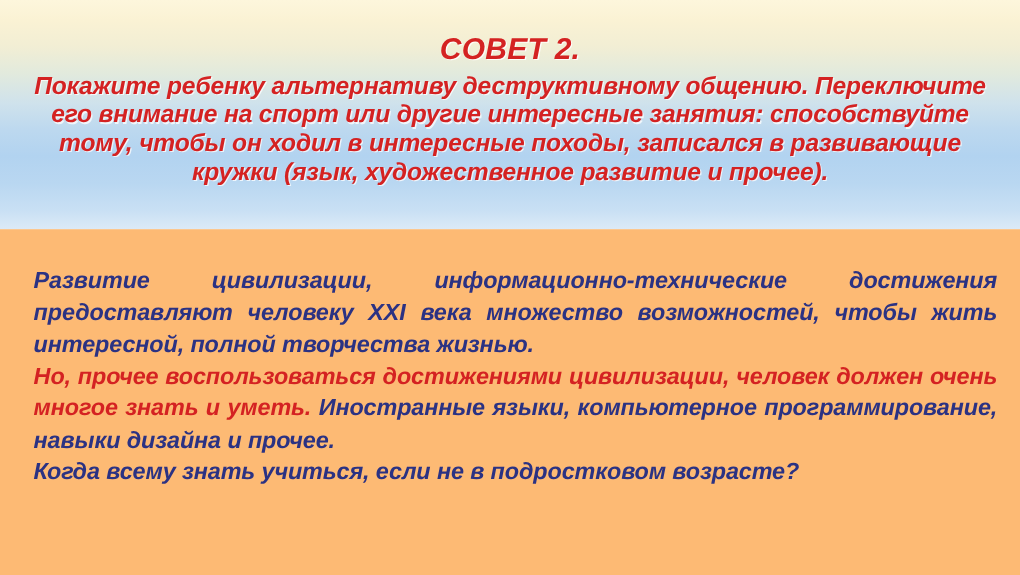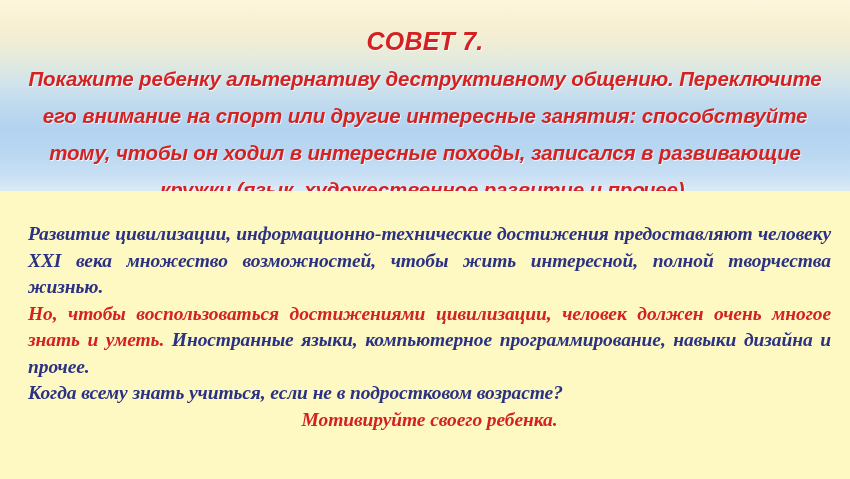--- a/index.html
+++ b/index.html
@@ -63,40 +63,39 @@
     text-shadow: 1px 1px 0 rgba(255,255,255,0.85);
     white-space: nowrap;
   }
 
   .header-body {
     margin: 0;
     padding: 0;
     margin-top: 5px;
     width: 815px;
     font-size: 20.5px;
-    line-height: 37px;
+    line-height: 24px;
     font-weight: bold;
     font-style: italic;
     color: #d42222;
     text-align: center;
     letter-spacing: -0.15px;
     text-shadow: 1px 1px 0 rgba(255,255,255,0.75);
   }
 
   
   .body-area {
     position: absolute;
     left: 0;
     top: 191px;
     width: 850px;
     height: 288px;
-    background: #fef9c3;
+    background: #fdba74;
     box-sizing: border-box;
     padding: 30px 19px 0 28px;
-    font-family: Liberation Serif, serif;
   }
 
   .para {
     margin: 0;
     padding: 0;
     font-size: 19.5px;
     line-height: 26.5px;
     font-weight: bold;
     font-style: italic;
     letter-spacing: -0.1px;
@@ -115,35 +114,34 @@
 
   .para + .para { margin-top: 0; }
 </style>
 </head>
 <body>
 
 <div class="slide">
 
   <div class="header">
 
-    <div class="header-title">СОВЕТ 7.</div>
+    <div class="header-title">СОВЕТ 2.</div>
 
     <div class="header-body">Покажите ребенку альтернативу деструктивному общению. Переключите его внимание на спорт или другие интересные занятия: способствуйте тому, чтобы он ходил в интересные походы, записался в развивающие кружки (язык, художественное развитие и прочее).</div>
 
   </div>
 
   <div class="body-area">
 
     <p class="para blue">Развитие цивилизации, информационно-технические достижения предоставляют человеку XXI века множество возможностей, чтобы жить интересной, полной творчества жизнью.</p>
 
     <p class="para red">
-      <span class="red-run">Но, чтобы воспользоваться достижениями цивилизации, человек должен очень многое знать и уметь.</span>
+      <span class="red-run">Но, прочее воспользоваться достижениями цивилизации, человек должен очень многое знать и уметь.</span>
       <span class="blue-run">Иностранные языки, компьютерное программирование, навыки дизайна и прочее.</span>
     </p>
 
     <p class="para blue no-justify">Когда всему знать учиться, если не в подростковом возрасте?</p>
 
-    <p class="para red centered">Мотивируйте своего ребенка.</p>
 
 
   </div>
 
 </div>
 
 </body></html>

